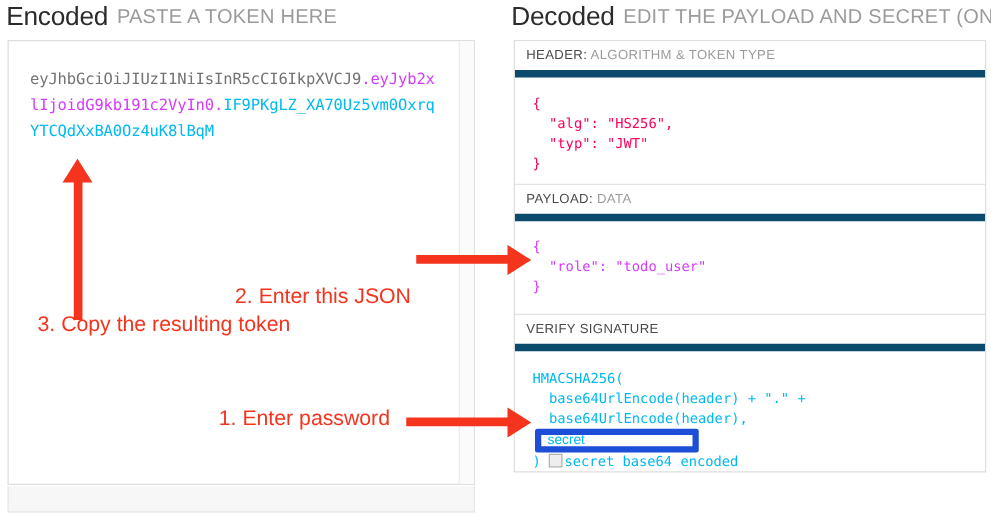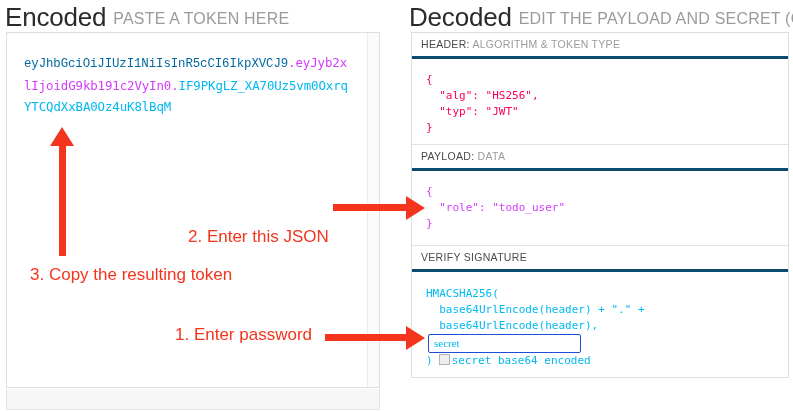--- a/index.html
+++ b/index.html
@@ -16,21 +16,21 @@
     -webkit-font-smoothing: antialiased;
   }
 
   
   .col-heading {
     position: absolute;
     top: 2px;
     white-space: nowrap;
   }
   .col-heading .title {
-    font-size: 26px;
+    font-size: 21px;
     font-weight: 400;
     color: #2b2b2b;
     letter-spacing: -0.2px;
   }
   .col-heading .sub {
     font-size: 16px;
     font-weight: 400;
     color: #9b9b9b;
     letter-spacing: 0.2px;
     margin-left: 7px;
@@ -77,21 +77,21 @@
     left: 17px;
     top: 19px;
     width: 330px;
     font-family: "DejaVu Sans Mono", "Liberation Mono", monospace;
     font-size: 12.4px;
     line-height: 21px;
     letter-spacing: -0.1px;
     word-break: break-all;
     white-space: normal;
   }
-  .tok-header { color: #0369a1; font-family: Liberation Mono, monospace; }
+  .tok-header { color: #737373; }
   .tok-dot    { color: #d63aff; }
   .tok-payload{ color: #d63aff; }
   .tok-sig    { color: #00b9f1; }
 
   
   #decoded-panel {
     position: absolute;
     left: 411px;
     top: 32px;
     width: 378px;
@@ -99,48 +99,48 @@
     border: 1px solid #dededd;
     background: #ffffff;
     box-sizing: border-box;
   }
   .section-label {
     height: 23px;
     line-height: 23px;
     padding-left: 9px;
     font-size: 10.5px;
     letter-spacing: 0.3px;
-    border-bottom: 3px solid #0c4a6e;
+    border-bottom: 6px solid #0c4a6e;
     background: #ffffff;
     white-space: nowrap;
   }
   .section-label .k { color: #4a4a4a; }
   .section-label .v { color: #9b9b9b; }
   .section-body {
     font-family: "DejaVu Sans Mono", "Liberation Mono", monospace;
     font-size: 11px;
     line-height: 16px;
     padding: 13px 0 13px 14px;
     white-space: pre;
   }
   #header-body  { color: #fb015b; height: 86px; box-sizing: border-box; }
   #payload-body { color: #d63aff; height: 75px; box-sizing: border-box; }
   #signature-body { color: #00b9f1; height: 104px; box-sizing: border-box; padding-top: 14px;}
   .sec-div { border-bottom: 1px solid #e3e3e3; }
 
   #secret-input {
     display: inline-block;
-    width: 153px;
+    width: 131px;
     height: 19px;
     line-height: 19px;
-    border: 1px solid #1d4ed8;
+    border: 5px solid #1d4ed8;
     border-radius: 2px;
     background: #fff;
     color: #00b9f1;
-    font-family: Liberation Serif, serif;
+    font-family: Liberation Sans, sans-serif;
     font-size: 11px;
     padding: 0 0 0 5px;
     box-sizing: border-box;
     vertical-align: middle;
     outline: none;
     margin-left: 2px;
   }
   #base64-row {
     white-space: nowrap;
     line-height: 16px;
@@ -158,21 +158,21 @@
 
   
   .anno-text {
     position: absolute;
     color: #f4341d;
     font-size: 17px;
     font-family: "Liberation Sans", sans-serif;
     white-space: nowrap;
   }
   #anno-json  { left: 188px; top: 198px; margin-top: 29px; }
-  #anno-copy  { left: 30px;  top: 265px; }
+  #anno-copy  { left: 30px;  top: 250px; }
   #anno-pass  { left: 175px; top: 325px; }
 
   .arrow-shaft-h {
     position: absolute;
     height: 7px;
     background: #f4341d;
   }
   .arrow-head-r {
     position: absolute;
     width: 0; height: 0;

